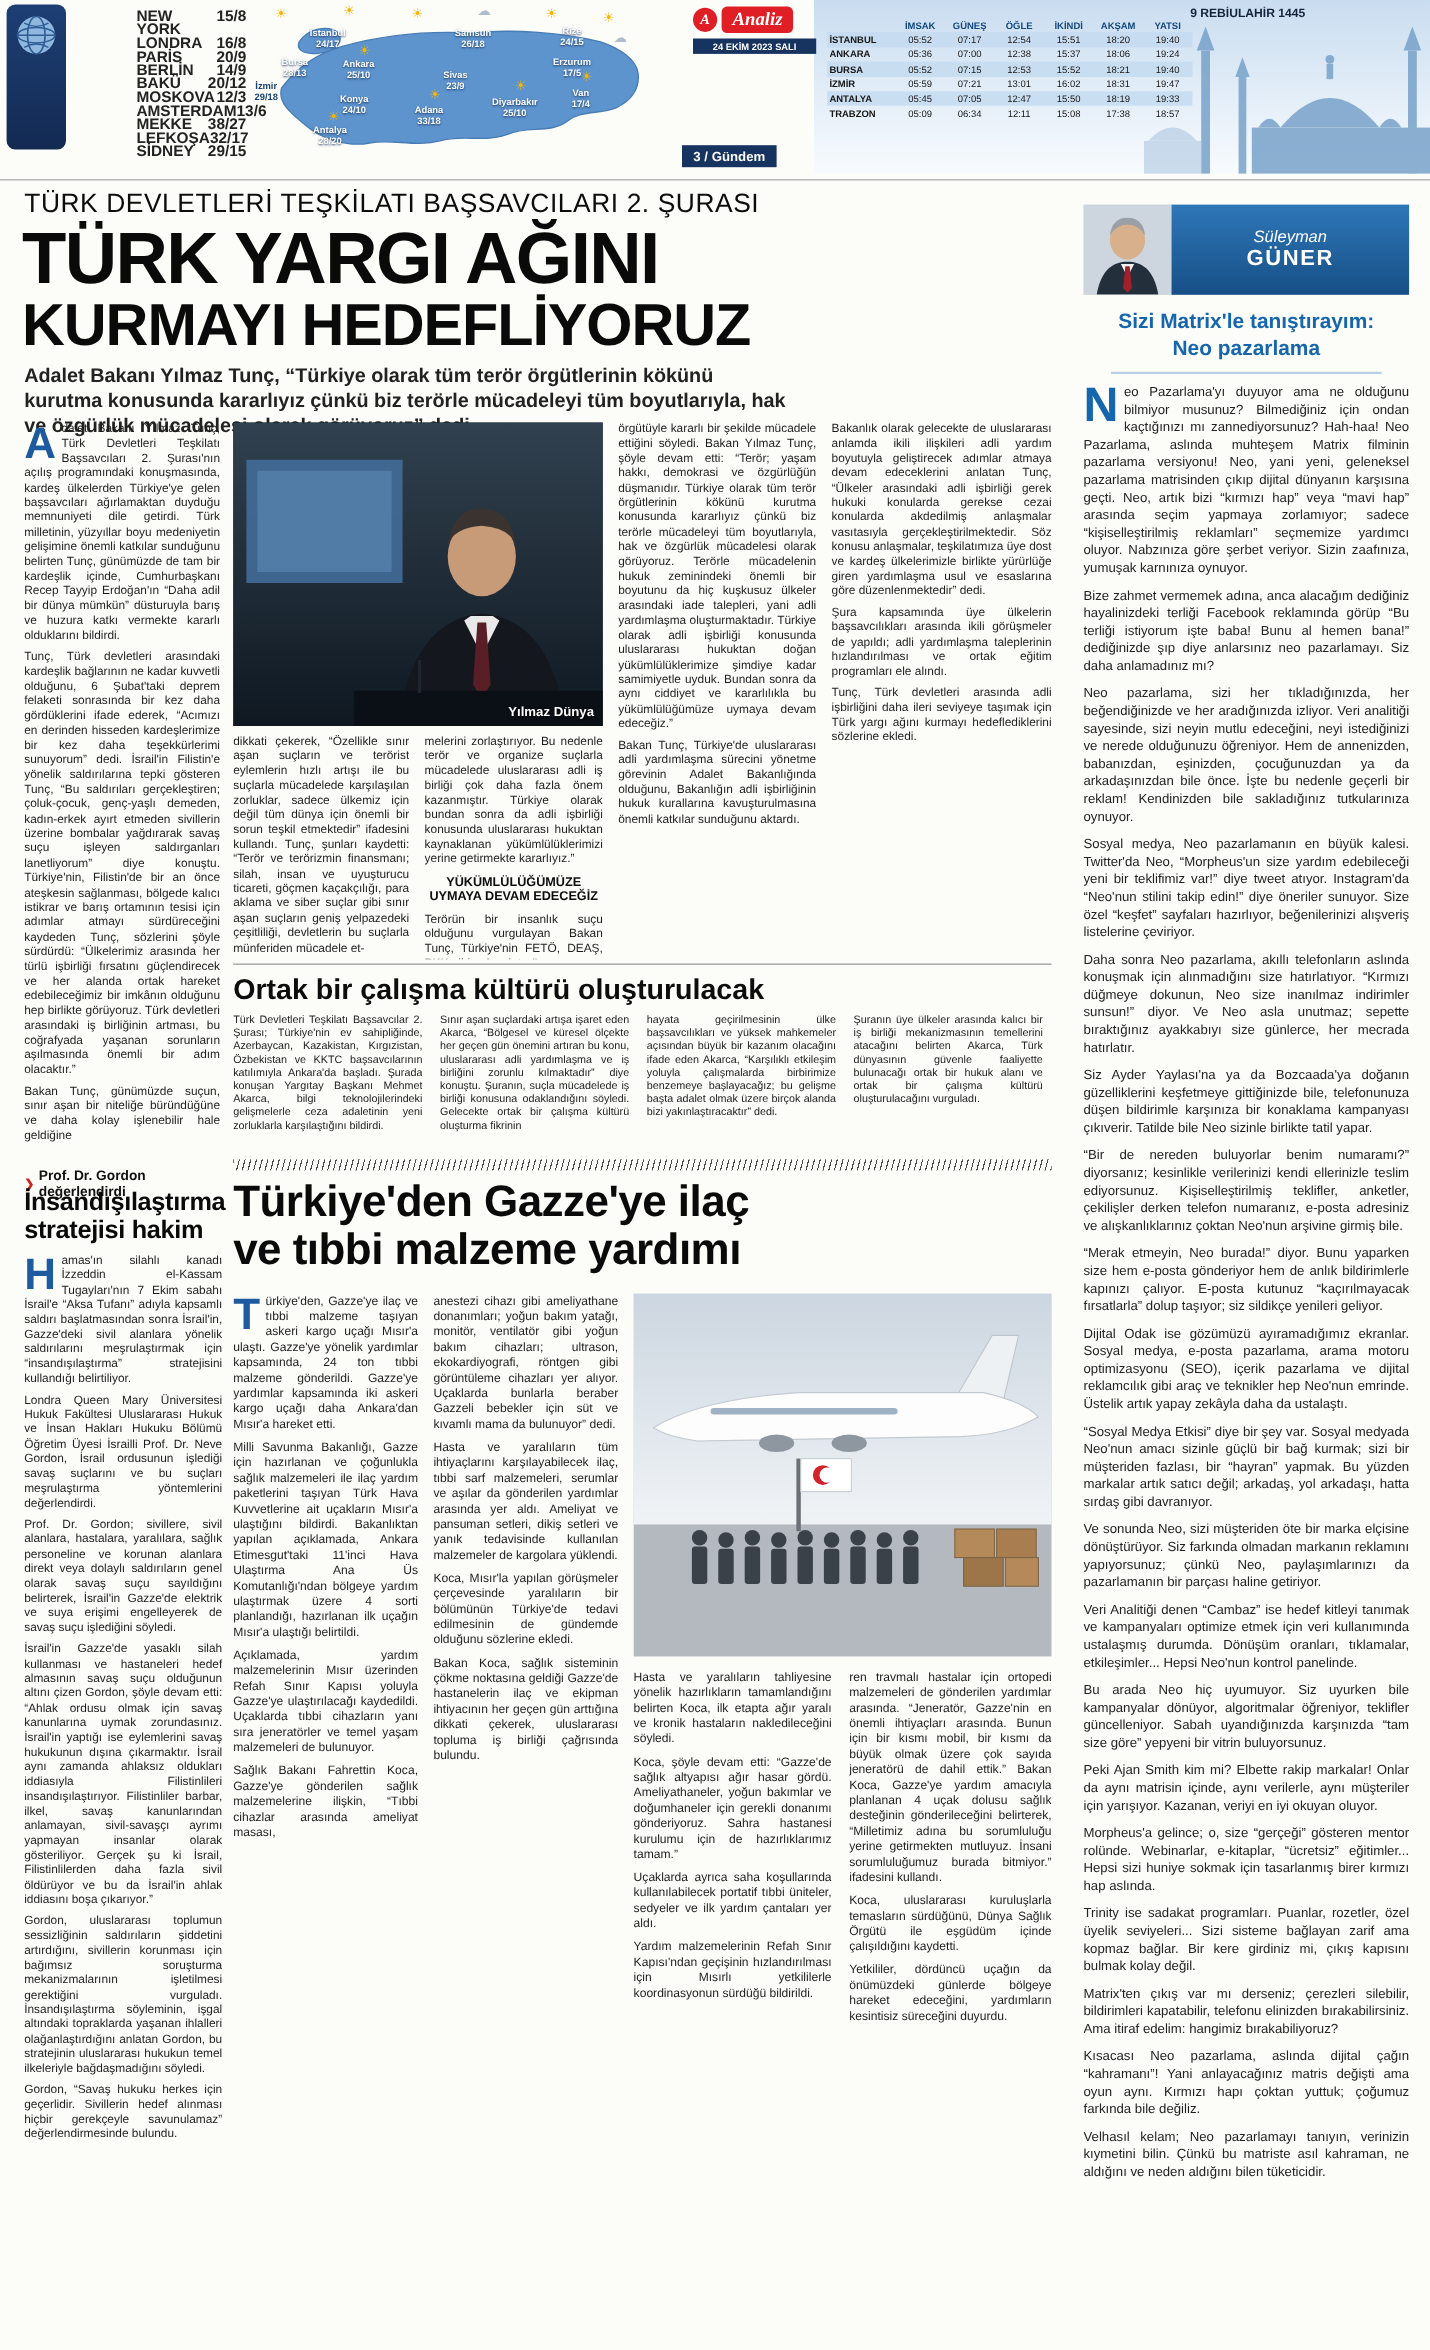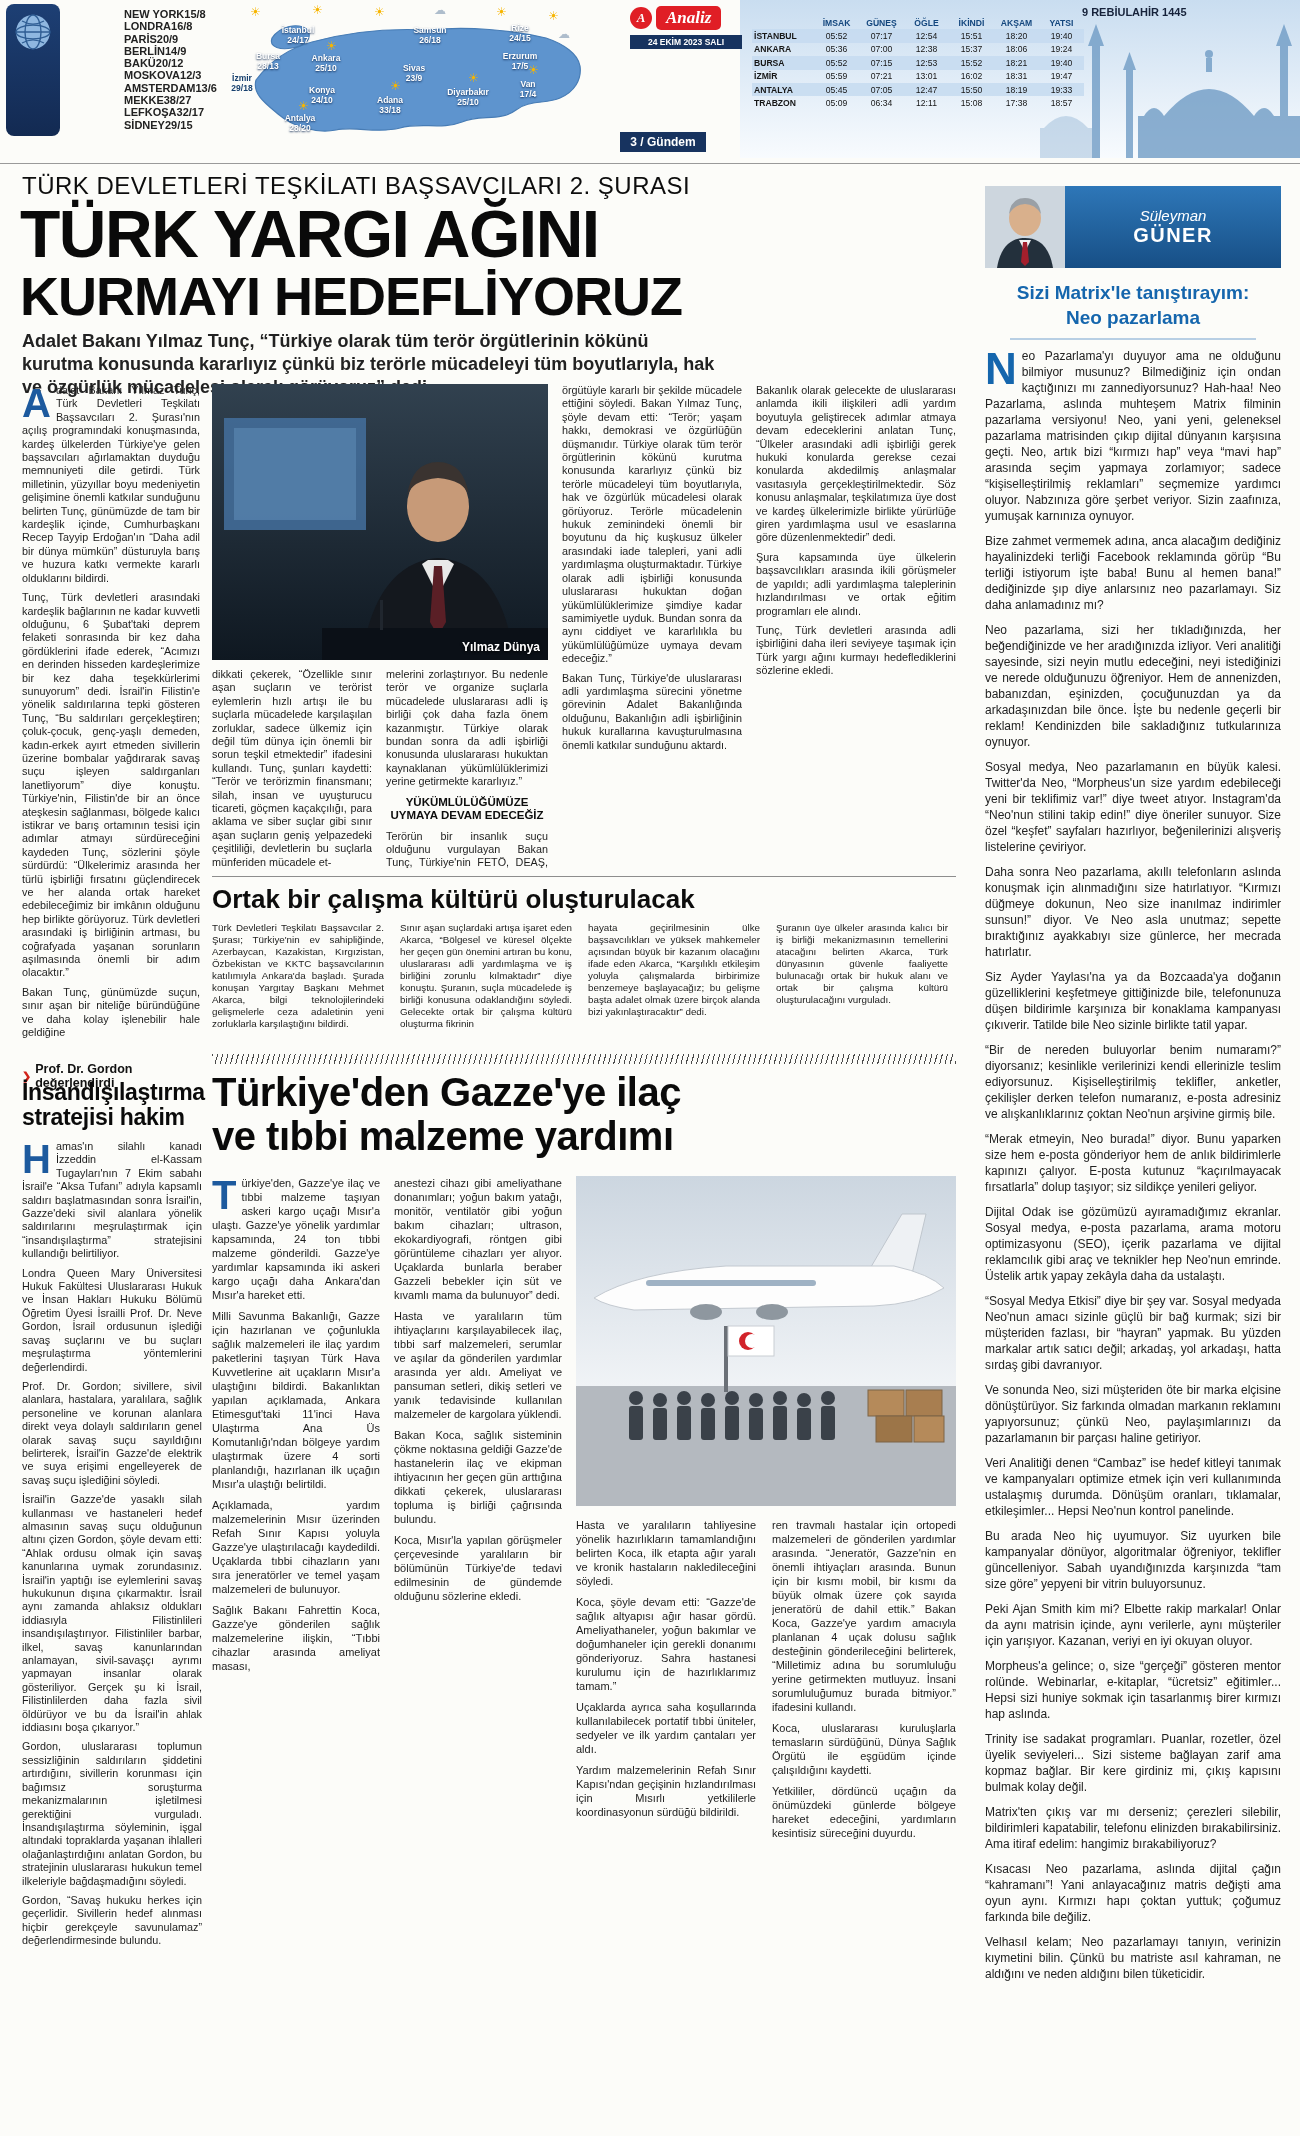--- a/index.html
+++ b/index.html
@@ -3,21 +3,21 @@
 <meta charset="utf-8">
 <style>
   *{margin:0;padding:0;box-sizing:border-box}
   body{background:#d9d9d9;font-family:"Liberation Sans",sans-serif}
   #page{position:relative;width:1300px;height:2136px;margin:0 auto;background:#fcfcf9;overflow:hidden;color:#161616}
   .abs{position:absolute}
 
   
   .globe-panel{left:6px;top:4px;width:54px;height:132px;background:linear-gradient(#1d3f74,#132a52);border-radius:8px;display:flex;justify-content:center;padding-top:8px}
   .world-list{left:124px;top:8px;width:100px}
-  .wc-row{display:flex;font-size:11px;font-weight:bold;line-height:12.3px;color:#222}
+  .wc-row{display:flex;justify-content:space-between;font-size:14px;font-weight:bold;line-height:12.3px;color:#222}
   .map-wrap{left:228px;top:2px;width:392px;height:152px}
   .mcity{position:absolute;width:62px;margin-left:-31px;text-align:center;color:#fff;font-size:8.5px;font-weight:bold;line-height:9.5px;text-shadow:0 1px 2px rgba(8,35,75,.85)}
   .mcity.dark{color:#17406e;text-shadow:none}
   .sun{position:absolute;font-size:12px;color:#f7b500;line-height:12px}
   .cloud{position:absolute;font-size:12px;color:#aebdcc;line-height:12px}
   .brand-row{left:630px;top:6px;display:flex;align-items:center;gap:4px}
   .brand-circle{width:22px;height:22px;border-radius:50%;background:#e01e25;color:#fff;font-weight:bold;font-size:13px;display:flex;align-items:center;justify-content:center;font-family:"Liberation Serif",serif;font-style:italic}
   .brand-pill{background:#e01e25;color:#fff;border-radius:5px;padding:2px 10px;font-family:"Liberation Serif",serif;font-style:italic;font-weight:bold;font-size:17px}
   .date-bar{left:630px;top:35px;width:112px;height:14px;background:#17335f;color:#fff;font-size:8.5px;font-weight:bold;display:flex;align-items:center;justify-content:center}
   .page-label{left:620px;top:132px;width:86px;height:20px;background:#17335f;color:#fff;font-size:12px;font-weight:bold;display:flex;align-items:center;justify-content:center}
@@ -442,22 +442,22 @@
 
   <div class="abs bt2" style="left:212px;top:1176px;width:168px;height:948px">
     <p><span class="dropcap">T</span><span>ürkiye'den, Gazze'ye ilaç ve tıbbi malzeme taşıyan askeri kargo uçağı Mısır'a ulaştı. Gazze'ye yönelik yardımlar kapsamında, 24 ton tıbbi malzeme gönderildi. Gazze'ye yardımlar kapsamında iki askeri kargo uçağı daha Ankara'dan Mısır'a hareket etti.</span></p>
     <p>Milli Savunma Bakanlığı, Gazze için hazırlanan ve çoğunlukla sağlık malzemeleri ile ilaç yardım paketlerini taşıyan Türk Hava Kuvvetlerine ait uçakların Mısır'a ulaştığını bildirdi. Bakanlıktan yapılan açıklamada, Ankara Etimesgut'taki 11'inci Hava Ulaştırma Ana Üs Komutanlığı'ndan bölgeye yardım ulaştırmak üzere 4 sorti planlandığı, hazırlanan ilk uçağın Mısır'a ulaştığı belirtildi.</p>
       <p>Açıklamada, yardım malzemelerinin Mısır üzerinden Refah Sınır Kapısı yoluyla Gazze'ye ulaştırılacağı kaydedildi. Uçaklarda tıbbi cihazların yanı sıra jeneratörler ve temel yaşam malzemeleri de bulunuyor.</p>
       <p>Sağlık Bakanı Fahrettin Koca, Gazze'ye gönderilen sağlık malzemelerine ilişkin, “Tıbbi cihazlar arasında ameliyat masası,</p>
   </div>
   <div class="abs bt2" style="left:394px;top:1176px;width:168px;height:948px">
     <p>anestezi cihazı gibi ameliyathane donanımları; yoğun bakım yatağı, monitör, ventilatör gibi yoğun bakım cihazları; ultrason, ekokardiyografi, röntgen gibi görüntüleme cihazları yer alıyor. Uçaklarda bunlarla beraber Gazzeli bebekler için süt ve kıvamlı mama da bulunuyor” dedi.</p>
       <p>Hasta ve yaralıların tüm ihtiyaçlarını karşılayabilecek ilaç, tıbbi sarf malzemeleri, serumlar ve aşılar da gönderilen yardımlar arasında yer aldı. Ameliyat ve pansuman setleri, dikiş setleri ve yanık tedavisinde kullanılan malzemeler de kargolara yüklendi.</p>
+      <p>Koca, Mısır'la yapılan görüşmeler çerçevesinde yaralıların bir bölümünün Türkiye'de tedavi edilmesinin de gündemde olduğunu sözlerine ekledi.</p>
       <p>Bakan Koca, sağlık sisteminin çökme noktasına geldiği Gazze'de hastanelerin ilaç ve ekipman ihtiyacının her geçen gün arttığına dikkati çekerek, uluslararası topluma iş birliği çağrısında bulundu.</p>
-      <p>Koca, Mısır'la yapılan görüşmeler çerçevesinde yaralıların bir bölümünün Türkiye'de tedavi edilmesinin de gündemde olduğunu sözlerine ekledi.</p>
   </div>
   <div class="abs bt2" style="left:576px;top:1518px;width:180px;height:606px">
     <p>Hasta ve yaralıların tahliyesine yönelik hazırlıkların tamamlandığını belirten Koca, ilk etapta ağır yaralı ve kronik hastaların nakledileceğini söyledi.</p>
       <p>Koca, şöyle devam etti: “Gazze'de sağlık altyapısı ağır hasar gördü. Ameliyathaneler, yoğun bakımlar ve doğumhaneler için gerekli donanımı gönderiyoruz. Sahra hastanesi kurulumu için de hazırlıklarımız tamam.”</p>
       <p>Uçaklarda ayrıca saha koşullarında kullanılabilecek portatif tıbbi üniteler, sedyeler ve ilk yardım çantaları yer aldı.</p>
       <p>Yardım malzemelerinin Refah Sınır Kapısı'ndan geçişinin hızlandırılması için Mısırlı yetkililerle koordinasyonun sürdüğü bildirildi.</p>
   </div>
   <div class="abs bt2" style="left:772px;top:1518px;width:184px;height:606px">
     <p>ren travmalı hastalar için ortopedi malzemeleri de gönderilen yardımlar arasında. “Jeneratör, Gazze'nin en önemli ihtiyaçları arasında. Bunun için bir kısmı mobil, bir kısmı da büyük olmak üzere çok sayıda jeneratörü de dahil ettik.” Bakan Koca, Gazze'ye yardım amacıyla planlanan 4 uçak dolusu sağlık desteğinin gönderileceğini belirterek, “Milletimiz adına bu sorumluluğu yerine getirmekten mutluyuz. İnsani sorumluluğumuz burada bitmiyor.” ifadesini kullandı.</p>
       <p>Koca, uluslararası kuruluşlarla temasların sürdüğünü, Dünya Sağlık Örgütü ile eşgüdüm içinde çalışıldığını kaydetti.</p>

